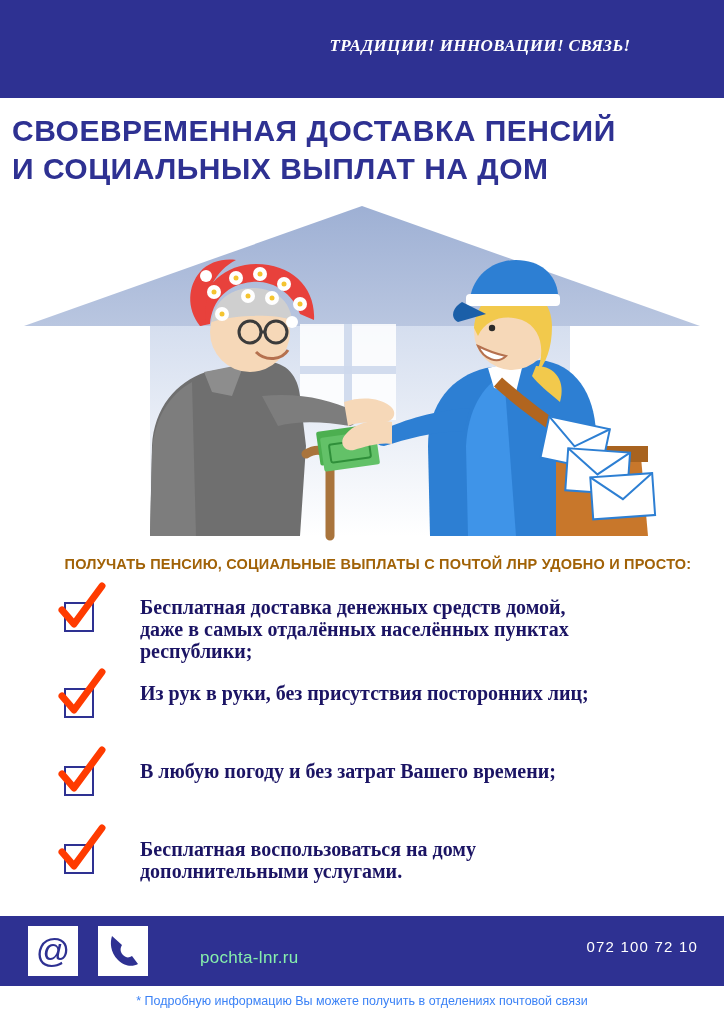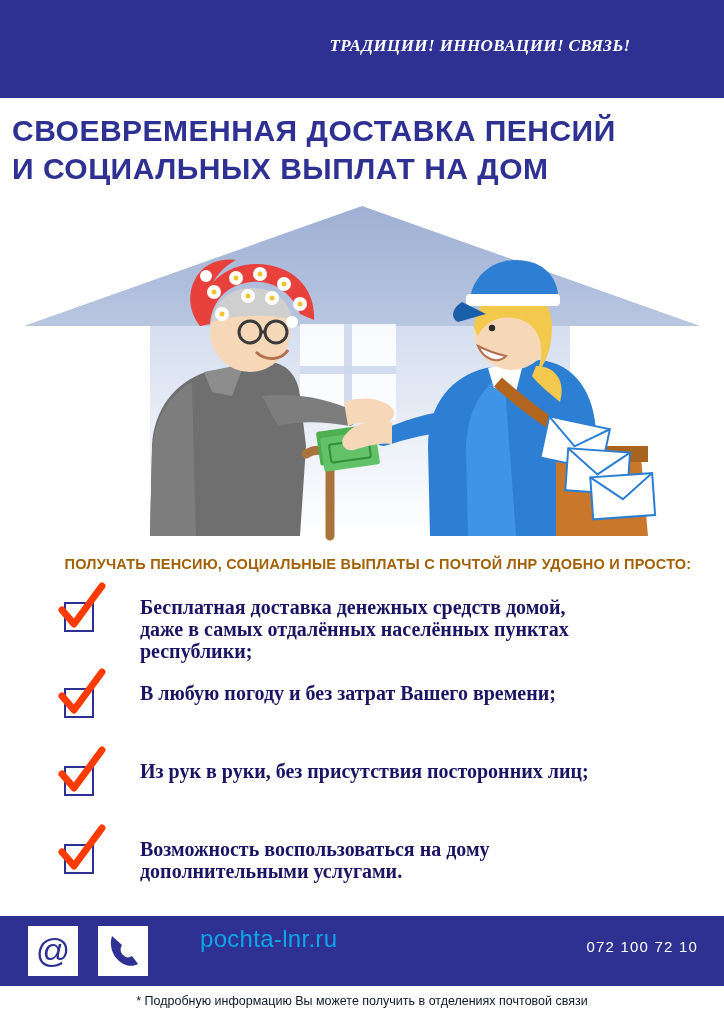--- a/index.html
+++ b/index.html
@@ -134,38 +134,38 @@
     position: absolute;
     top: 10px;
     width: 50px; height: 50px;
     background: #ffffff;
   }
   .fbox.one { left: 28px; }
   .fbox.two { left: 98px; }
   .fbox svg { display: block; }
   .site {
     position: absolute;
-    left: 200px; top: 9px;
-    color: #0ea5e9;
-    font-size: 24px;
+    left: 200px; top: 32px;
+    color: #86efac;
+    font-size: 17px;
     letter-spacing: 0.3px;
   }
   .phone {
     position: absolute;
     right: 26px; top: 22px;
     color: #ffffff;
     font-size: 15px;
     letter-spacing: 1.2px;
   }
   .note {
     position: absolute;
     left: 0; top: 994px;
     width: 724px;
     text-align: center;
-    color: #0f172a;
+    color: #3b82f6;
     font-size: 12.5px;
   }
 </style>
 </head>
 <body>
 
 <div class="poster">
 
   <div class="topbar">
     <div class="slogan">ТРАДИЦИИ! ИННОВАЦИИ! СВЯЗЬ!</div>
@@ -319,41 +319,41 @@
 республики;</div>
     </div>
 
     <div class="item">
       <span class="box"></span>
       <span class="tick">
         <svg width="52" height="52" viewBox="0 0 52 52">
             <path d="M8 28 L20 42 L48 4" fill="none" stroke="#ff3b00" stroke-width="7" stroke-linecap="round" stroke-linejoin="round"></path>
           </svg>
       </span>
-      <div class="txt" style="white-space:pre-line">В любую погоду и без затрат Вашего времени;</div>
+      <div class="txt" style="white-space:pre-line">Из рук в руки, без присутствия посторонних лиц;</div>
     </div>
 
     <div class="item">
       <span class="box"></span>
       <span class="tick">
         <svg width="52" height="52" viewBox="0 0 52 52">
             <path d="M8 28 L20 42 L48 4" fill="none" stroke="#ff3b00" stroke-width="7" stroke-linecap="round" stroke-linejoin="round"></path>
           </svg>
       </span>
-      <div class="txt" style="white-space:pre-line">Из рук в руки, без присутствия посторонних лиц;</div>
+      <div class="txt" style="white-space:pre-line">В любую погоду и без затрат Вашего времени;</div>
     </div>
 
     <div class="item">
       <span class="box"></span>
       <span class="tick">
         <svg width="52" height="52" viewBox="0 0 52 52">
             <path d="M8 28 L20 42 L48 4" fill="none" stroke="#ff3b00" stroke-width="7" stroke-linecap="round" stroke-linejoin="round"></path>
           </svg>
       </span>
-      <div class="txt" style="white-space:pre-line">Возможность воспользоваться на дому
+      <div class="txt" style="white-space:pre-line">Бесплатная воспользоваться на дому
 дополнительными услугами.</div>
     </div>
 
   </div>
 
   <div class="footer">
     <div class="fbox one">
       <svg width="50" height="50" viewBox="0 0 50 50">
         <text x="25" y="36" text-anchor="middle" font-family="Liberation Sans, sans-serif" font-size="34" fill="#2e3192">@</text>
       </svg>

